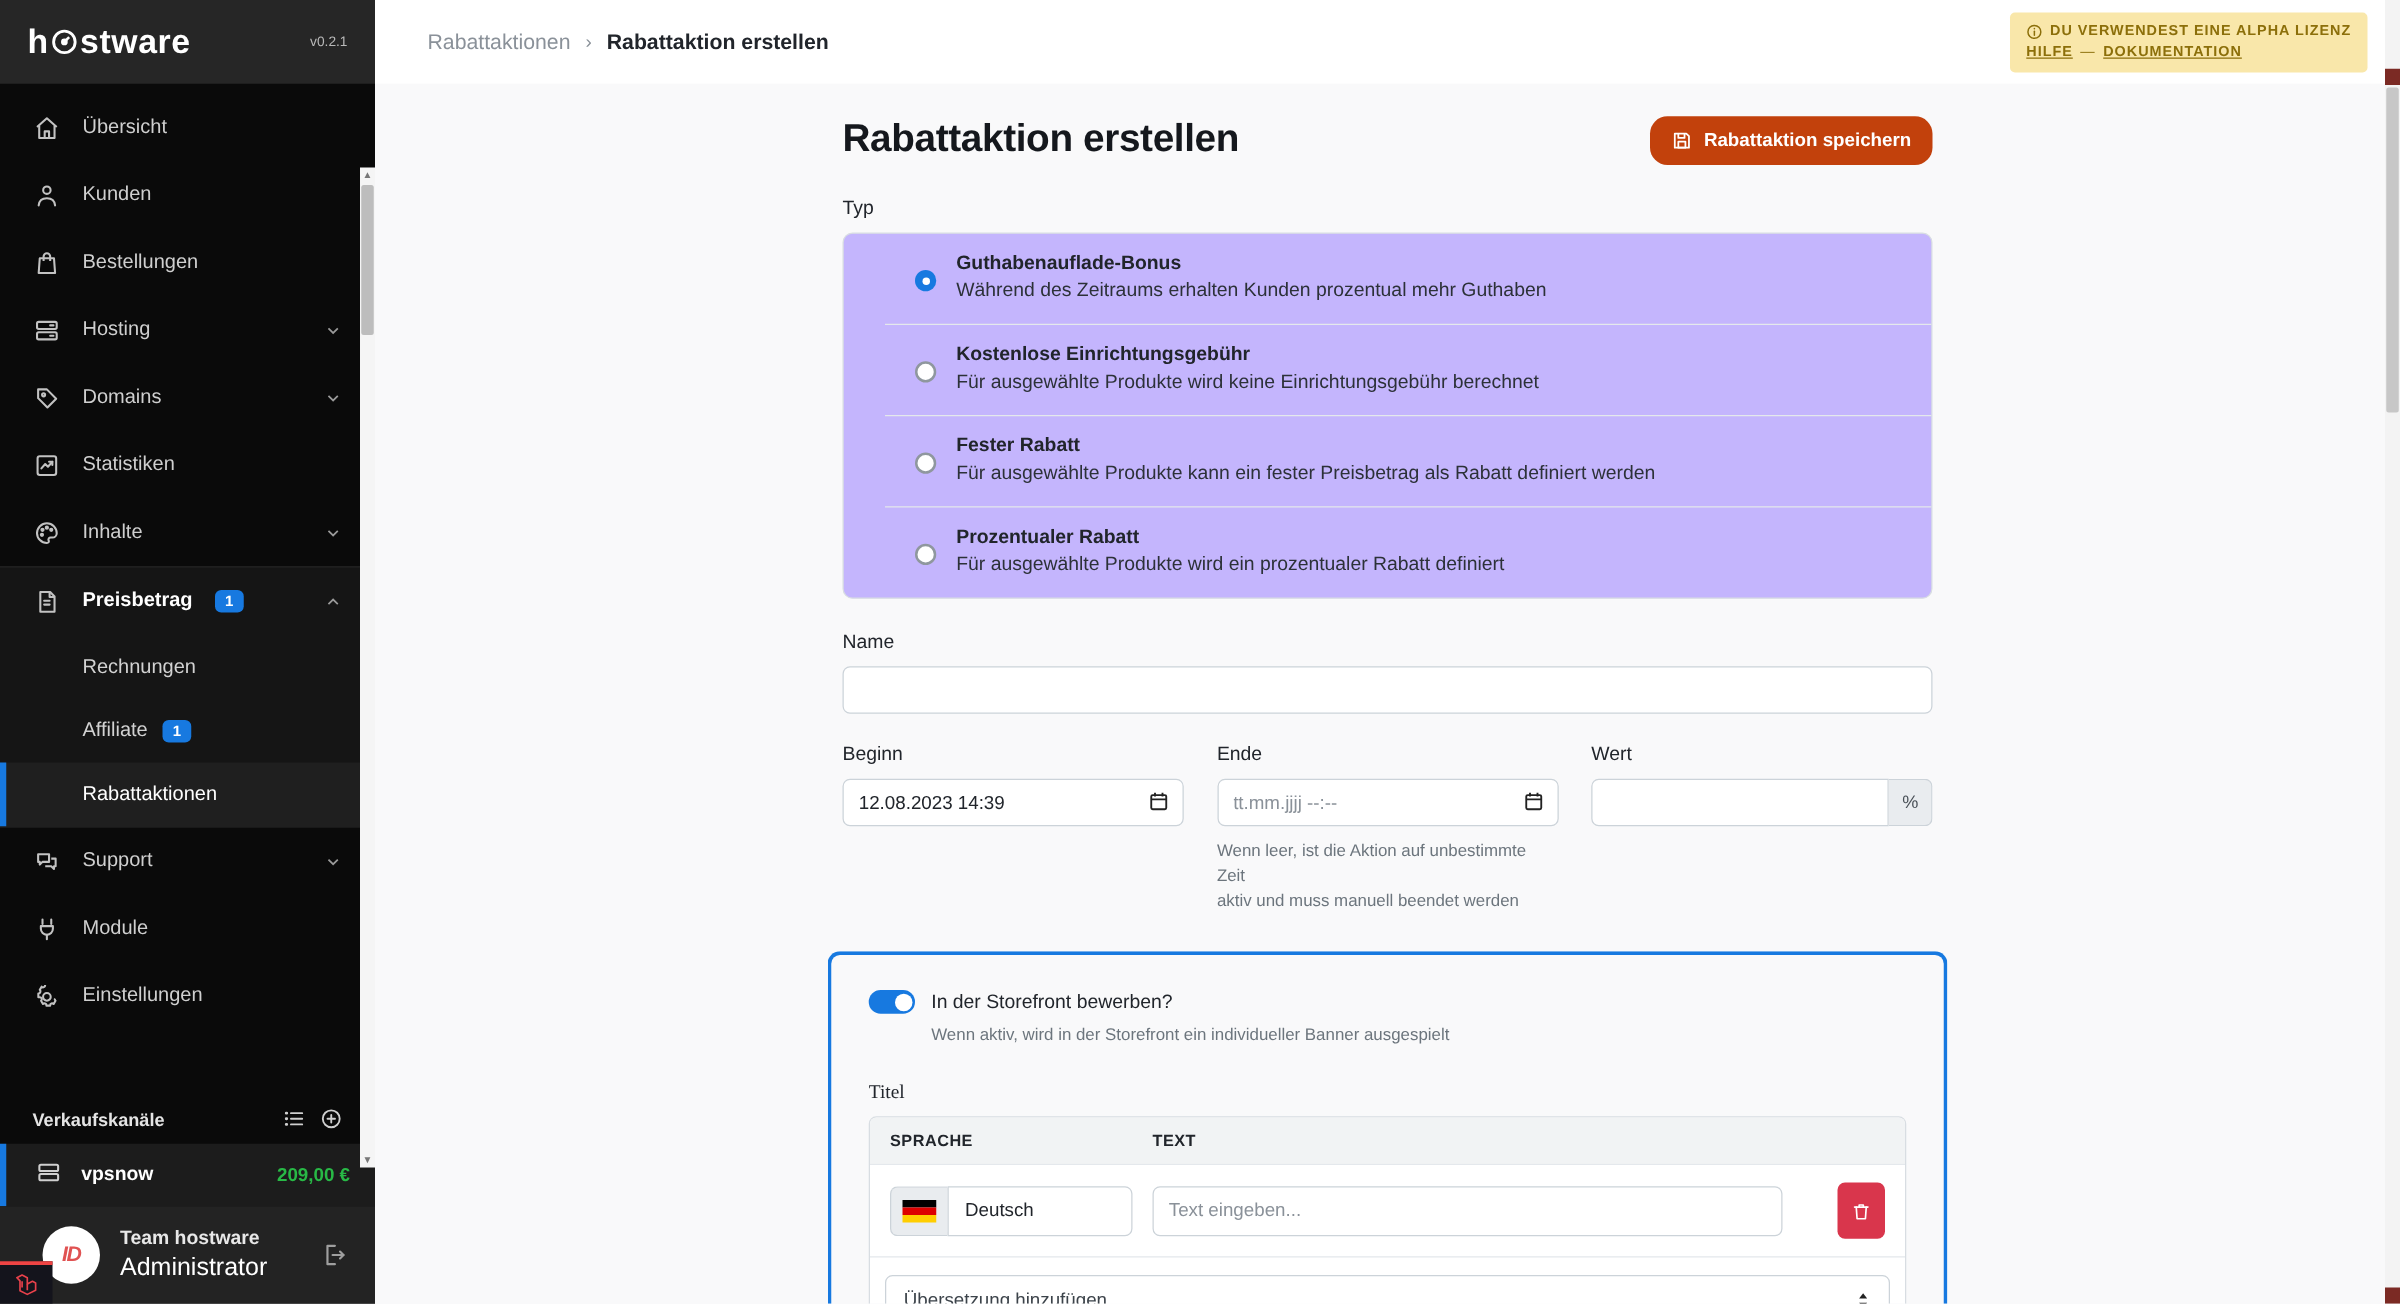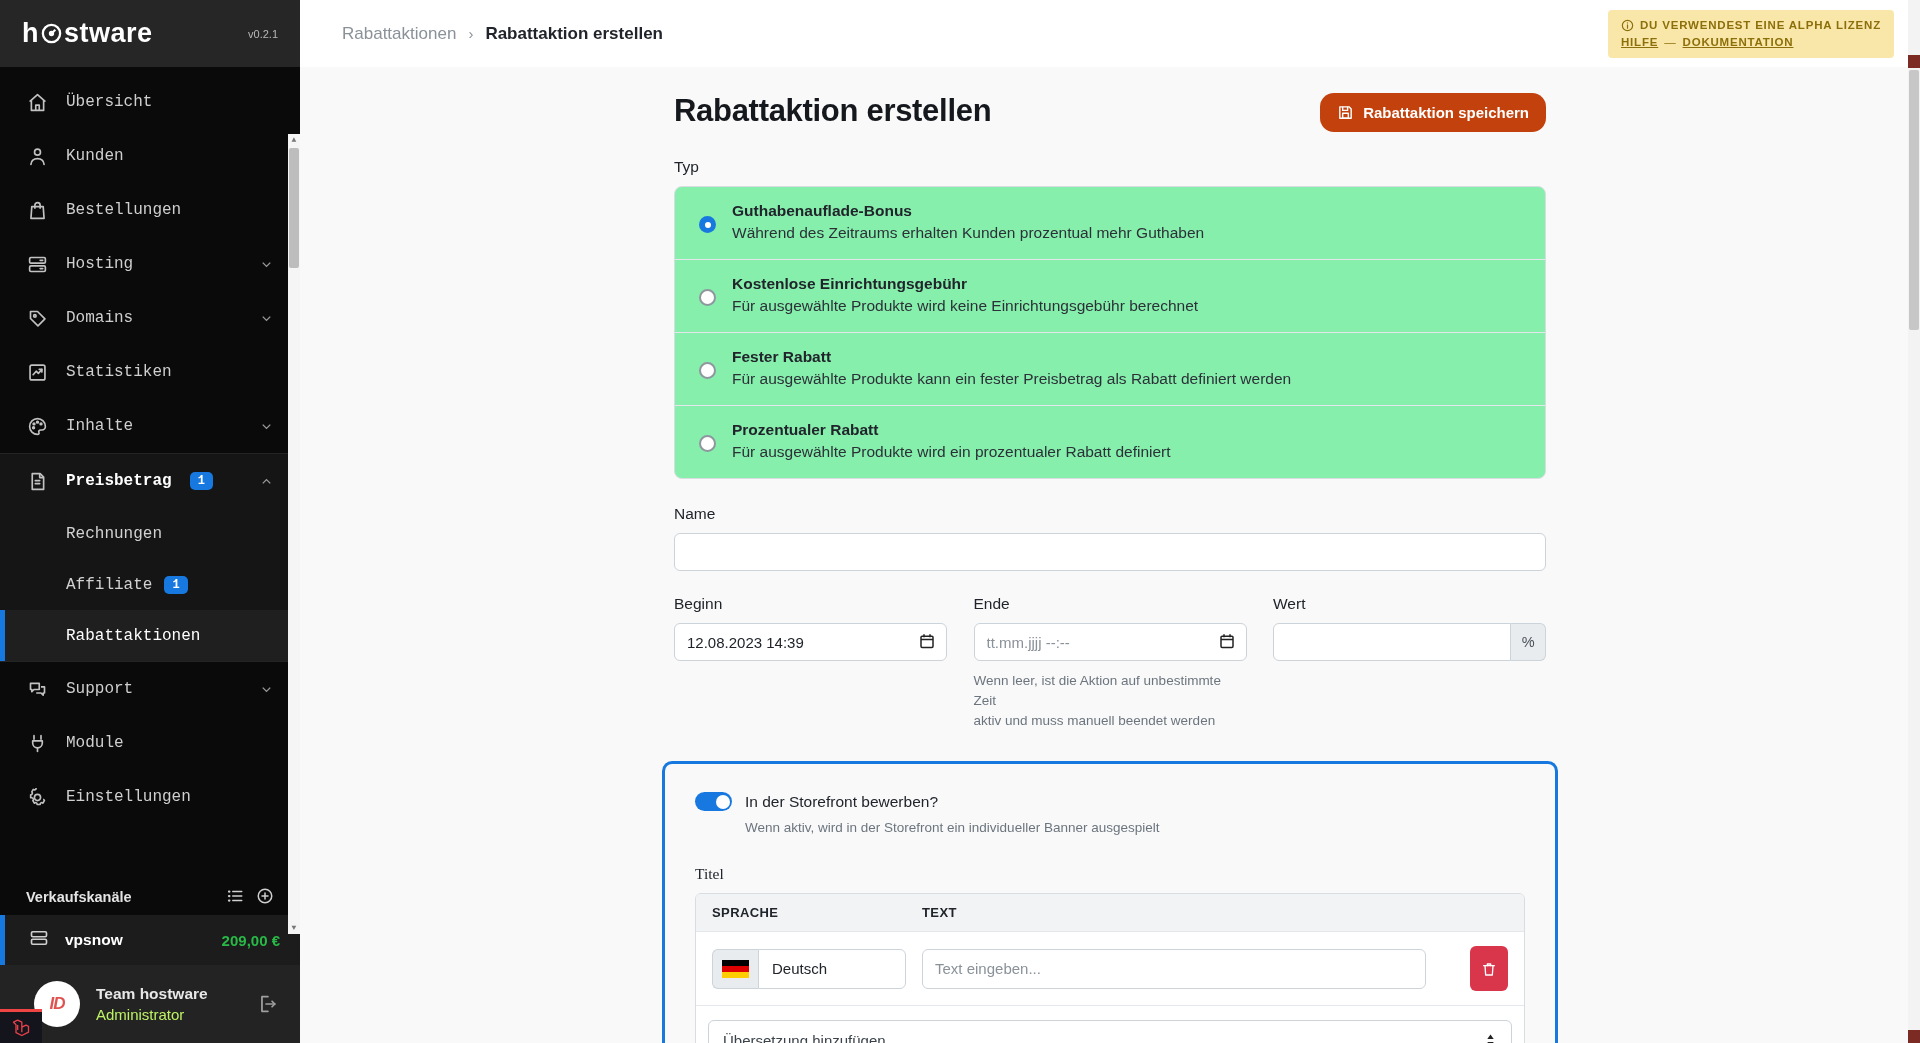--- a/index.html
+++ b/index.html
@@ -5,21 +5,21 @@
   * { margin:0; padding:0; box-sizing:border-box; }
   html,body { width:1920px; height:1043px; overflow:hidden; font-family:"Liberation Sans",sans-serif; }
   body { display:flex; background:#f9f9fa; color:#21252b; }
 
   
   .sidebar { width:300px; min-width:300px; height:1043px; background:#0a0a0a; display:flex; flex-direction:column; position:relative; }
   .topbar-left { height:67px; background:#262626; display:flex; align-items:center; padding:0 22px; gap:14px; }
   .logo { color:#fff; font-size:27px; font-weight:700; letter-spacing:.5px; display:flex; align-items:center; }
   .logo svg { margin:0 1px; }
   .version { color:#b9b9b9; font-size:11px; margin-left:auto; }
-  .nav { flex:1; padding-top:8px; position:relative;font-family:Liberation Mono, monospace; }
+  .nav { flex:1; padding-top:8px; position:relative; }
   .nav-item { height:54px; display:flex; align-items:center; gap:18px; padding:0 26px; color:#cfcfcf; font-size:16px; cursor:pointer; }
   .nav-item .ico { width:22px; height:22px; display:flex; align-items:center; justify-content:center; color:#c2c2c2; }
   .nav-item .chev { margin-left:auto; color:#9a9a9a; display:flex; }
   .nav-group { background:#151515; border-top:1px solid #242424; border-bottom:1px solid #242424; }
   .nav-item.head { color:#fff; font-weight:700; }
   .nav-sub { height:51px; display:flex; align-items:center; gap:12px; padding:0 26px 0 66px; color:#d2d2d2; font-size:16px; cursor:pointer; }
   .nav-sub.active { background:#1f1f1f; border-left:5px solid #1779e0; padding-left:61px; color:#fff; }
   .badge { background:#1779e0; color:#fff; font-size:12px; font-weight:700; border-radius:5px; padding:2px 8px; line-height:14px; }
   .chev-up { transform:rotate(180deg); }
 
@@ -31,21 +31,21 @@
 
   
   .verkauf-head { display:flex; align-items:center; padding:0 26px; height:36px; color:#e4e4e4; font-size:14.5px; font-weight:700; gap:10px; margin-top:2px;}
   .verkauf-head .vicons { margin-left:auto; display:flex; gap:12px; color:#cfcfcf; }
   .shop-row { height:50px; background:#1c1c1c; border-left:5px solid #1779e0; display:flex; align-items:center; gap:16px; padding:0 20px 0 24px; color:#fff; }
   .shop-row .sname { font-weight:700; font-size:15.5px; }
   .shop-row .sbal { margin-left:auto; color:#28b946; font-weight:700; font-size:15px; }
   .userbar { height:78px; background:#232323; display:flex; align-items:center; gap:16px; padding:0 22px 0 34px; }
   .avatar { width:46px; height:46px; background:#fff; border-radius:50%; display:flex; align-items:center; justify-content:center; color:#e05252; font-weight:700; font-size:17px; font-style:italic; letter-spacing:-1px; }
   .uinfo .uname { color:#e8e8e8; font-weight:700; font-size:15.5px; }
-  .uinfo .urole { color:#bef264; font-size:15px; margin-top:3px; }
+  .uinfo .urole { color:#ffffff; font-size:20px; margin-top:3px; }
   .logout { margin-left:auto; color:#9f9f9f; display:flex; cursor:pointer; }
   .debugbar { position:absolute; left:0; bottom:0; width:42px; height:34px; background:#14141c; border-top:3px solid #ef4444; display:flex; align-items:center; justify-content:center; color:#e8414b; }
 
   
   .rightcol { flex:1; display:flex; flex-direction:column; position:relative; }
   .topbar { height:67px; background:#fff; display:flex; align-items:center; padding:0 26px 0 42px; }
   .crumb { display:flex; align-items:center; gap:12px; font-size:17px; }
   .crumb .c1 { color:#8a9199; }
   .crumb .sep { color:#8a9199; font-size:15px; }
   .crumb .c2 { color:#21252b; font-weight:700; }
@@ -54,21 +54,21 @@
   .alpha a { color:#8c6f0a; text-decoration:underline; }
   .alpha .dash { text-decoration:none; font-weight:400; }
 
   .main { flex:1; background:#f9f9fa; overflow:hidden; padding-top:26px; }
   .content { width:872px; margin:0 auto; }
   .title-row { display:flex; align-items:flex-start; justify-content:space-between; }
   h1 { font-size:31px; font-weight:700; color:#15181d; letter-spacing:-.3px; }
   .btn-primary { background:#c2410c; color:#fff; border:none; border-radius:14px; font-size:15px; font-weight:700; padding:11px 17px; display:flex; align-items:center; gap:9px; cursor:pointer; font-family:inherit; }
 
   .flabel { font-size:15.5px; color:#21252b; margin:26px 0 10px; }
-  .radio-group { background:#86efac; border:1px solid #d8dde2; border-radius:8px; }
+  .radio-group { background:#c4b5fd; border:1px solid #d8dde2; border-radius:8px;padding-left:33px; }
   .radio-opt { display:flex; gap:16px; padding:15px 24px 17px; border-top:1px solid #e4e8ec; cursor:pointer; }
   .radio-opt:first-child { border-top:none; }
   .radio { width:17px; height:17px; border-radius:50%; border:2px solid #8f979e; background:#fff; margin-top:14px; flex:none; }
   .radio.sel { border:none; background:#1779e0; position:relative; }
   .radio.sel::after { content:""; position:absolute; left:5.5px; top:5.5px; width:6px; height:6px; border-radius:50%; background:#fff; }
   .ropt-title { font-weight:700; font-size:15.5px; color:#21252b; }
   .ropt-desc { font-size:15.5px; color:#2c3138; margin-top:4px; }
 
   input, select { font-family:inherit; }
   .tinput { width:100%; height:38px; border:1px solid #ccd3d9; border-radius:6px; background:#fff; padding:0 12px; font-size:15px; color:#21252b; }

